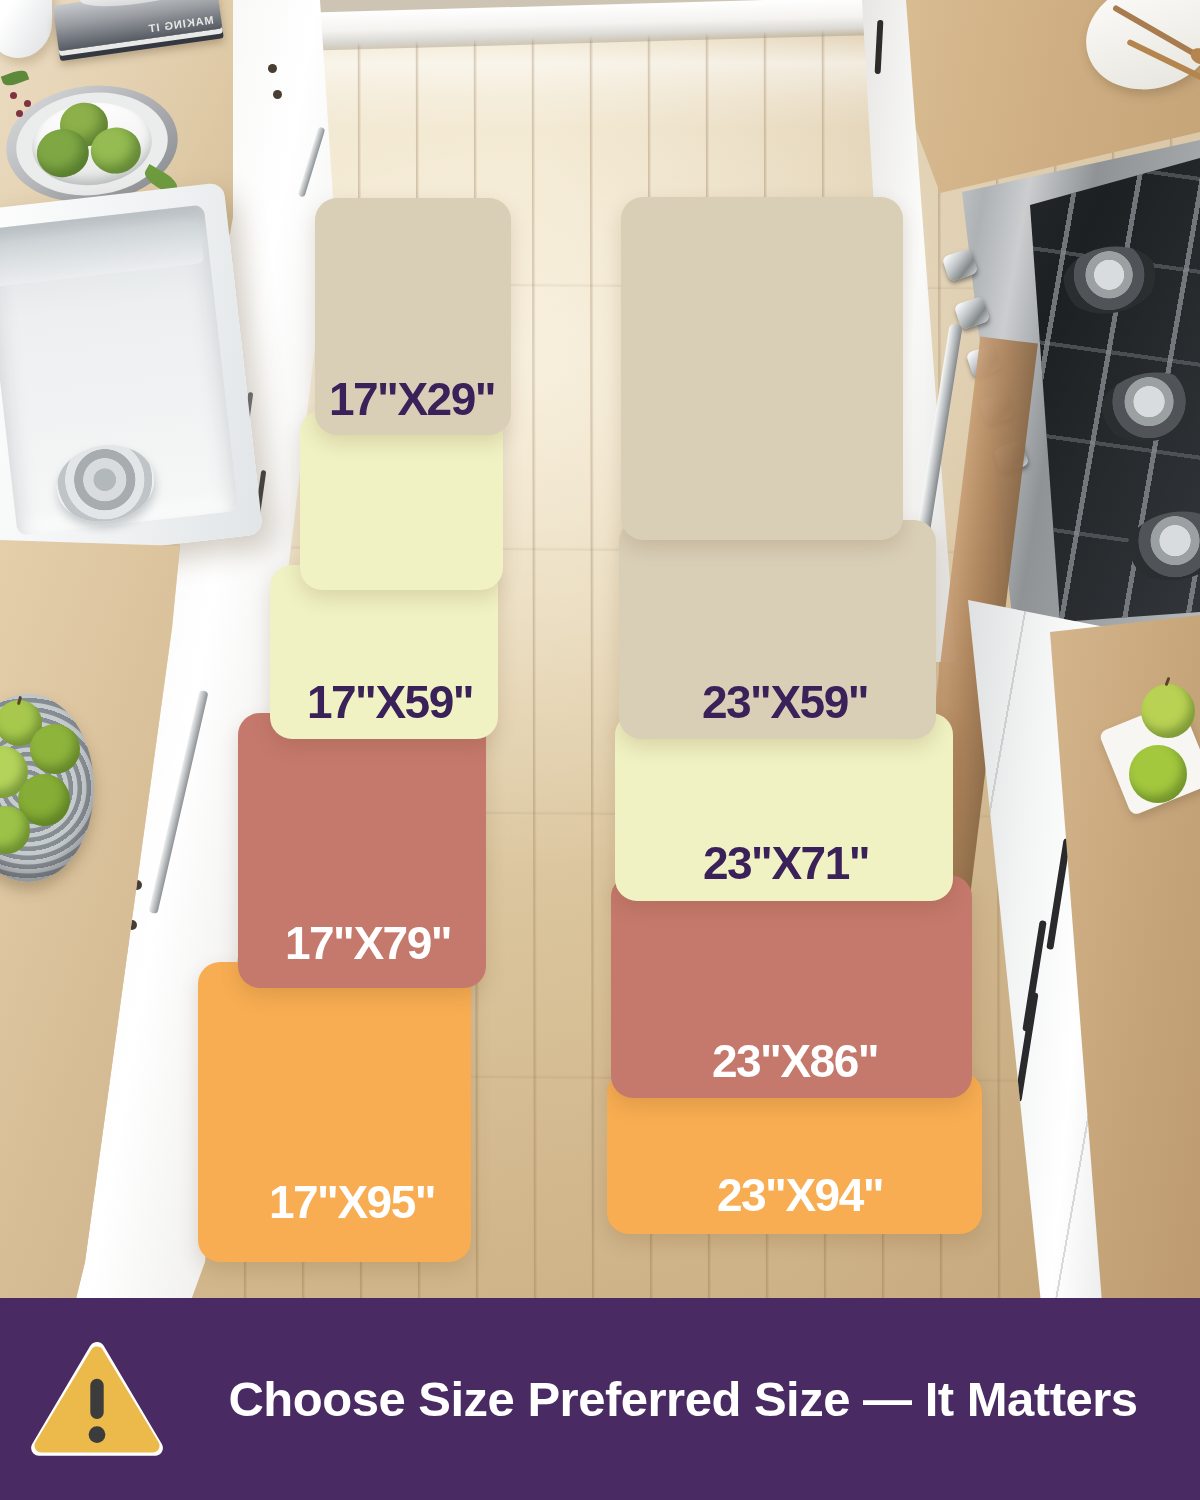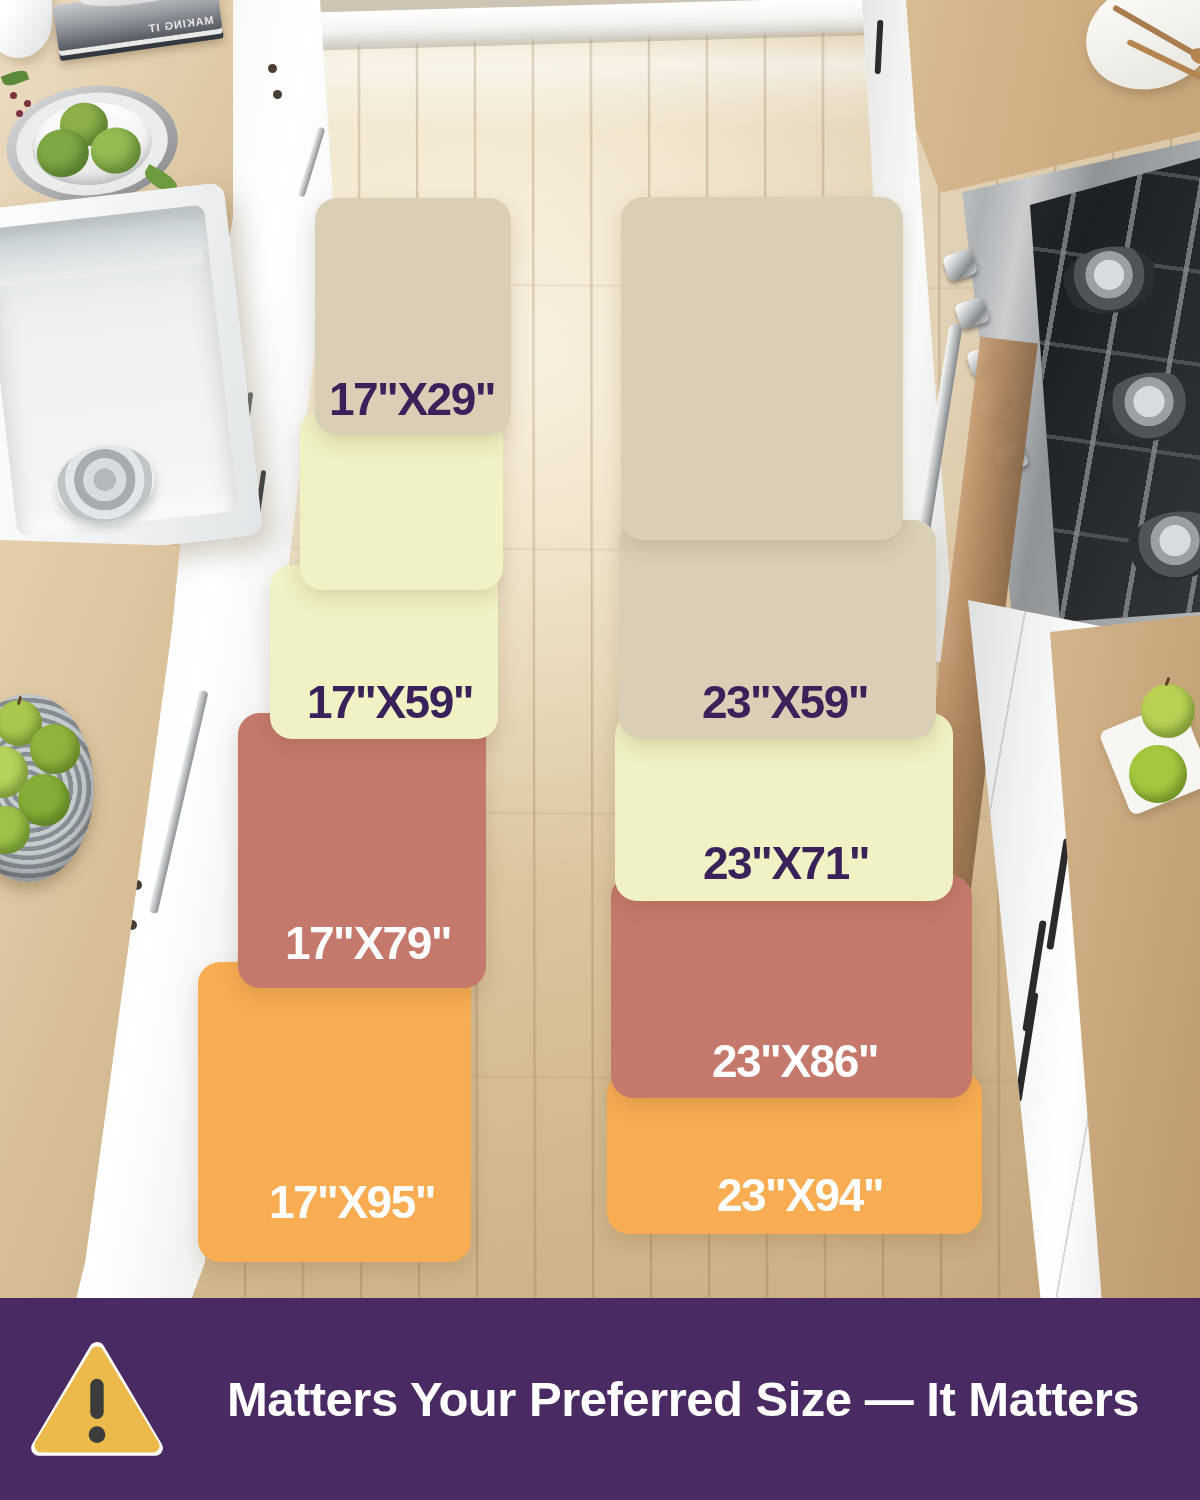--- a/index.html
+++ b/index.html
@@ -255,15 +255,15 @@
     <div class="size-label" style="left: 800px; top: 1168px; color: rgb(255, 255, 255);">23"X94"</div>
   </div>
 
   <div class="banner" style="background-color: rgb(74, 42, 98);"></div>
   <svg class="warn-icon" viewBox="0 0 120 110">
     <polygon points="60,10 112,98 8,98" stroke-width="14" stroke-linejoin="round" fill="none" style="stroke: rgb(255, 255, 255);"></polygon>
     <polygon points="60,13 110,96 10,96" stroke-width="12" stroke-linejoin="round" stroke="#ecba4b" style="fill: rgb(236, 186, 75);"></polygon>
     <rect x="54" y="36" width="12" height="36" rx="6" style="fill: rgb(60, 60, 60);"></rect>
     <circle cx="60" cy="86" r="7.5" style="fill: rgb(60, 60, 60);"></circle>
   </svg>
-  <div class="banner-text" style="color: rgb(255, 255, 255);">Matters Your Preferred Size — It Matters</div>
+  <div class="banner-text" style="color: rgb(255, 255, 255);">Choose Size Preferred Size — It Matters</div>
 
 </div>
 
 </body></html>

